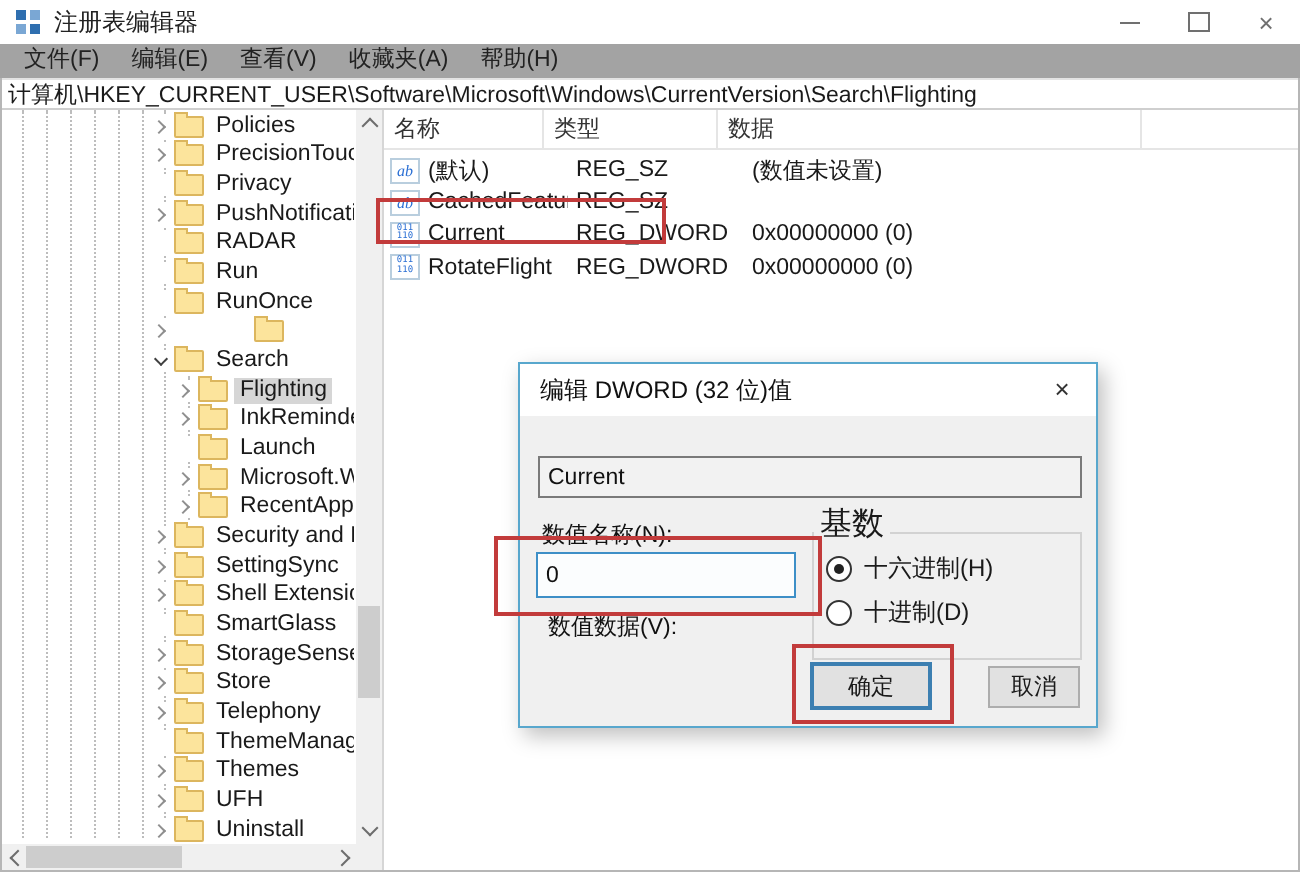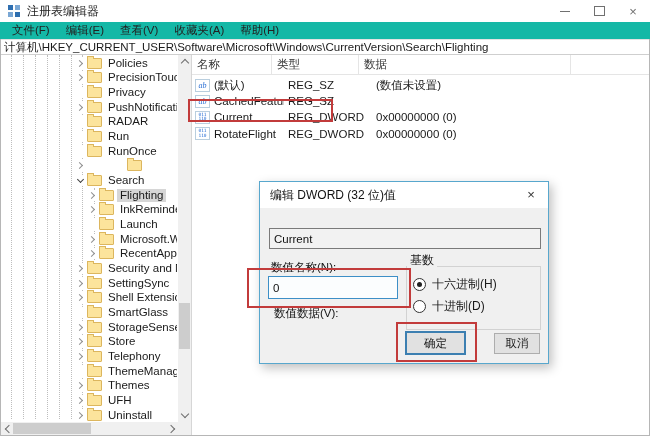--- a/index.html
+++ b/index.html
@@ -12,21 +12,21 @@
   .titlebar{position:absolute;left:0;top:0;right:0;height:22px;background:#fff;display:flex;align-items:center;}
   .app-icon{width:14px;height:14px;margin:0 6px 0 7px;flex:none;}
   .title-text{font-size:12px;color:#222;}
   .win-controls{position:absolute;right:0;top:0;height:22px;display:flex;}
   .wc{width:34px;height:22px;display:flex;align-items:center;justify-content:center;color:#707070;}
   .wc .min-glyph{width:10px;height:1px;background:#707070;}
   .wc .max-glyph{width:9px;height:8px;border:1px solid #707070;}
   .wc .close-glyph{font-size:13px;line-height:13px;color:#707070;}
 
   
-  .menubar{position:absolute;left:0;top:22px;right:0;height:17px;display:flex;align-items:center;padding-left:4px;background:#14b8a6;}
+  .menubar{position:absolute;left:0;top:22px;right:0;height:17px;display:flex;align-items:flex-start;padding-left:4px;background:#a3a3a3;}
   .mi{font-size:11.5px;padding:0 8px;color:#222;}
 
   
   .addressbar{position:absolute;left:1px;top:39px;right:1px;height:14px;border-top:1px solid #e3e3e3;border-bottom:1px solid #cfcfcf;background:#fff;display:flex;align-items:center;}
   .addr-text{font-size:11.5px;padding-left:3px;white-space:nowrap;}
 
   
   .tree-panel{position:absolute;left:1px;top:55px;width:190px;bottom:1px;border-right:1px solid #d6d6d6;background:#fff;overflow:hidden;}
   .guide{position:absolute;top:0;bottom:16px;width:0;border-left:1px dotted #bdbdbd;}
   .tree-rows{position:absolute;left:0;top:1px;right:14px;overflow:hidden;}
@@ -68,21 +68,21 @@
   
   .dialog{position:absolute;left:259px;top:181px;width:290px;height:183px;background:#f0f0f0;border:1px solid #58a7cd;box-shadow:3px 4px 10px rgba(0,0,0,.25);z-index:30;box-sizing:border-box;}
   .dlg-titlebar{position:absolute;left:0;top:0;right:0;height:26px;background:#fff;display:flex;align-items:center;}
   .dlg-title{font-size:12px;padding-left:10px;color:#111;}
   .dlg-close{position:absolute;right:4px;top:2px;width:26px;height:20px;display:flex;align-items:center;justify-content:center;font-size:13px;color:#333;}
   .dlg-label{position:absolute;font-size:11.5px;color:#111;margin-top:47px;}
   .dlg-input{position:absolute;box-sizing:border-box;font-size:11.5px;font-family:inherit;padding:2px 4px;outline:none;}
   .name-input{left:9px;top:46px;width:272px;height:21px;background:#f2f2f2;border:1px solid #7a7a7a;color:#111;}
   .data-input{left:8px;top:94px;width:130px;height:23px;background:#fbfdfe;border:1px solid #3d8fc7;color:#111;}
   .groupbox{position:absolute;left:146px;top:84px;width:133px;height:62px;border:1px solid #d2d2d2;}
-  .group-label{position:absolute;left:147px;top:70px;background:#f0f0f0;padding:0 3px;font-size:12px;z-index:2;}
+  .group-label{position:absolute;left:147px;top:70px;background:#f0f0f0;padding:0 3px;font-size:16px;z-index:2;}
   .radio-row{position:absolute;display:flex;align-items:center;font-size:12px;}
   .radio{width:11px;height:11px;border:1px solid #333;border-radius:50%;margin-right:6px;position:relative;background:#fff;flex:none;}
   .radio.on::after{content:"";position:absolute;left:2.5px;top:2.5px;width:5px;height:5px;border-radius:50%;background:#222;}
   .btn{position:absolute;box-sizing:border-box;background:#e1e1e1;font-size:11.5px;display:flex;align-items:center;justify-content:center;font-family:inherit;}
   .btn-ok{left:145px;top:149px;width:61px;height:24px;border:2px solid #3c7fb1;}
   .btn-cancel{left:234px;top:151px;width:46px;height:21px;border:1px solid #adadad;}
 
   
   .annot{position:absolute;border:2px solid #c23b3b;z-index:50;pointer-events:none;}
   .annot-row{left:188px;top:99px;width:141px;height:19px;}

